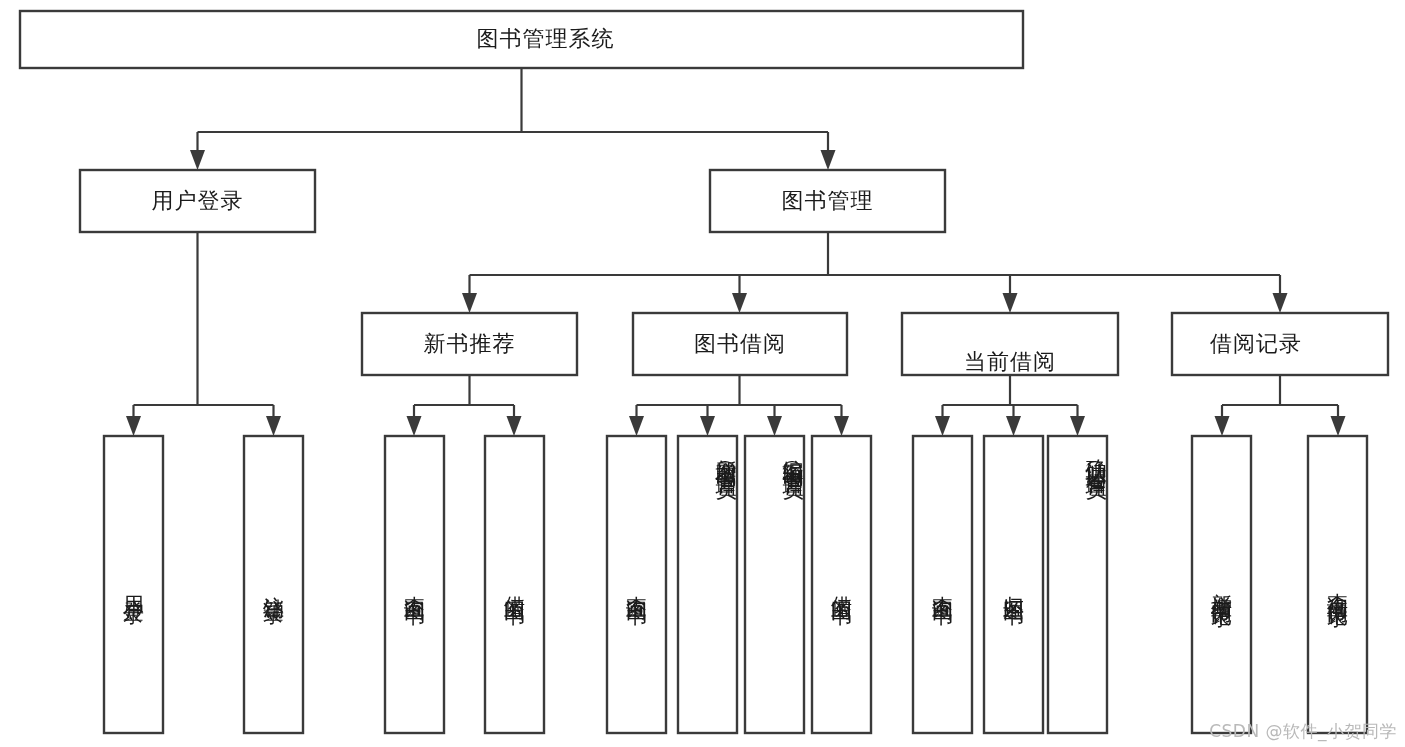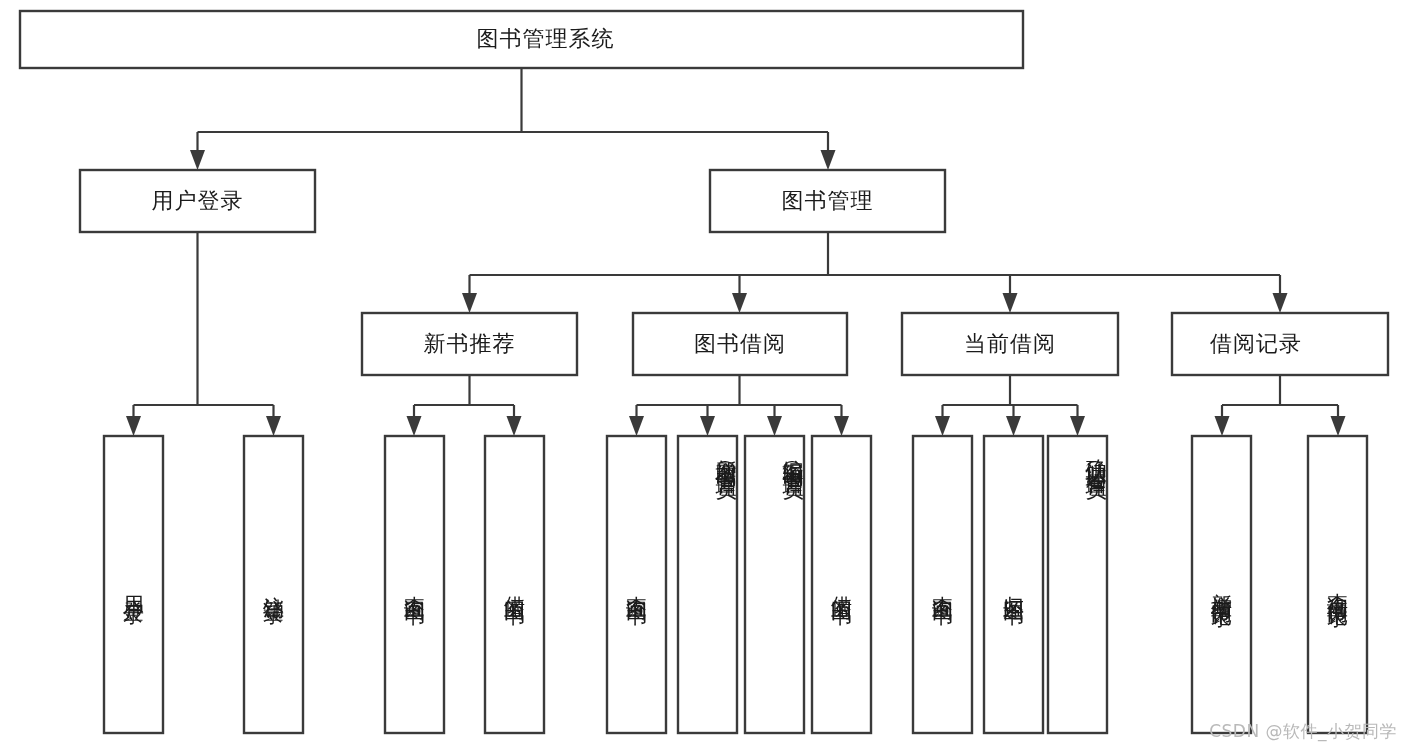--- a/index.html
+++ b/index.html
@@ -193,21 +193,21 @@
     <rect class="node-box" x="1308" y="436" width="59" height="297"></rect>
   </svg>
 
   <div class="node-label horizontal" style="left:20px; top:11px; width:1003px; height:57px;padding-left:48px;">图书管理系统</div>
 
   <div class="node-label horizontal" style="left:80px; top:170px; width:235px; height:62px;">用户登录</div>
   <div class="node-label horizontal" style="left:710px; top:170px; width:235px; height:62px;border-radius:14px;">图书管理</div>
 
   <div class="node-label horizontal" style="left:362px; top:313px; width:215px; height:62px;">新书推荐</div>
   <div class="node-label horizontal" style="left:633px; top:313px; width:214px; height:62px;">图书借阅</div>
-  <div class="node-label horizontal" style="left:902px; top:313px; width:216px; height:62px;">当前借阅</div>
+  <div class="node-label horizontal" style="left:902px; top:331px; width:216px; height:62px;">当前借阅</div>
   <div class="node-label horizontal" style="left:1148px; top:313px; width:216px; height:62px;border-radius:16px;">借阅记录</div>
 
   <div class="node-label vertical" style="left:104px; top:436px; width:59px; height:297px;">用户登录</div>
   <div class="node-label vertical" style="left:244px; top:436px; width:59px; height:297px;">注销登录</div>
 
   <div class="node-label vertical" style="left:385px; top:436px; width:59px; height:297px;">查询图书</div>
   <div class="node-label vertical" style="left:485px; top:436px; width:59px; height:297px;">借阅图书</div>
 
   <div class="node-label vertical" style="left:607px; top:436px; width:59px; height:297px;">查询图书</div>
   <div class="node-label vertical top-aligned" style="left:678px; top:436px; width:59px; height:297px;">新增图书（管理员）</div>

